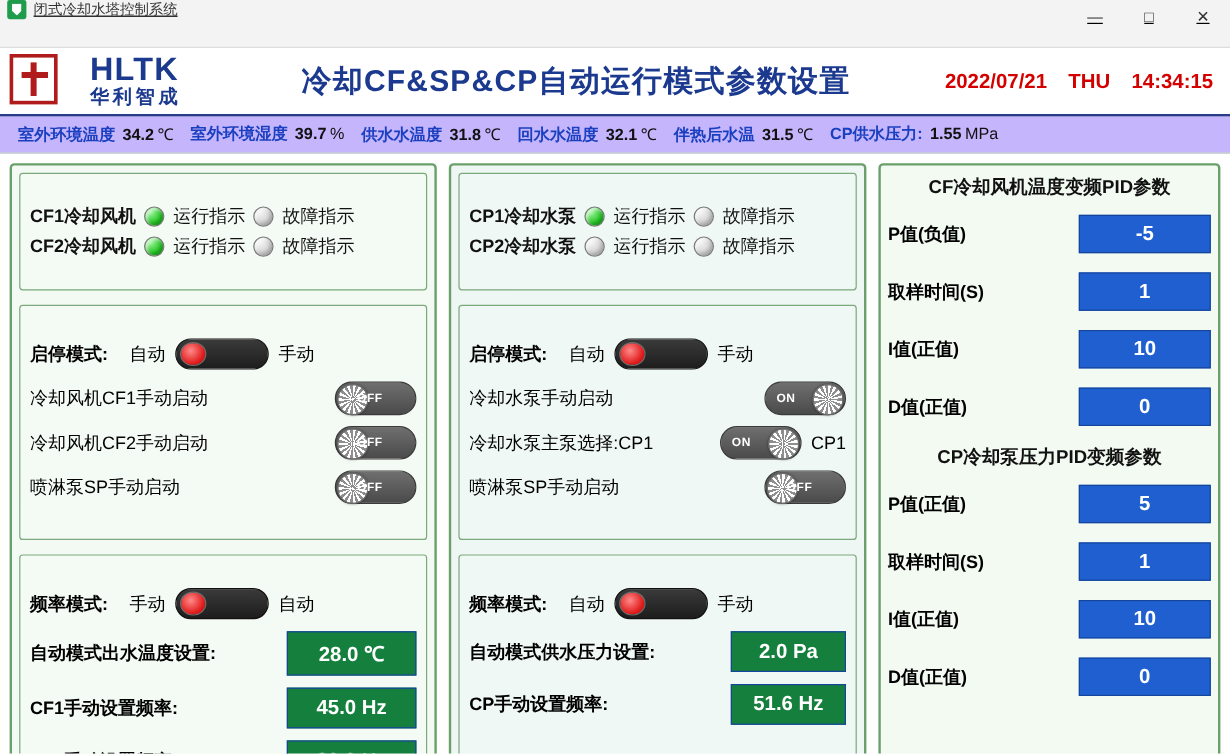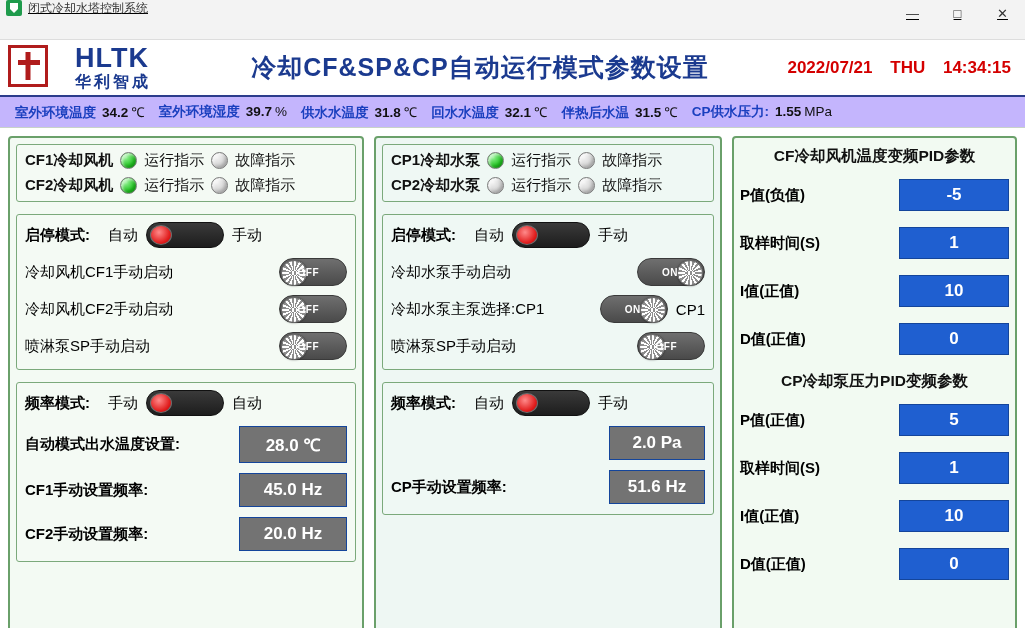--- a/index.html
+++ b/index.html
@@ -168,21 +168,21 @@
     flex-direction: column;
   }
   .col-left { width: 356px; }
   .col-mid { width: 348px; background: #eef7f3; }
   .col-right { flex: 1; background: #f2faf2; }
 
   .panel {
     border: 1px solid #7ba97b;
     border-radius: 3px;
     margin: 6px;
-    padding: 0 8px;
+    padding: 20px 8px;
     background: #f4faf4;
   }
   .col-mid .panel { background: #eff8f4; }
 
   
   .ind-row {
     display: flex;
     align-items: center;
     font-size: 15px;
     color: #111;
@@ -250,21 +250,21 @@
     border: 1px solid #3a3a3a;
   }
   .rotary .txt {
     position: absolute;
     font-size: 10px;
     color: #ffffff;
     font-weight: bold;
     letter-spacing: 0.5px;
   }
   .rotary.off .txt { right: 27px; }
-  .rotary.on .txt  { left: 24px; }
+  .rotary.on .txt  { left: 9px; }
   .rotary .dial {
     position: absolute;
     top: 1px;
     width: 26px; height: 26px;
     border-radius: 50%;
     background:
       repeating-conic-gradient(#ffffff 0deg 12deg, #8e8e8e 12deg 24deg);
     border: 1px solid #6b6b6b;
     box-shadow: 0 0 2px rgba(0,0,0,0.5);
   }
@@ -276,21 +276,21 @@
   .val-row {
     display: flex;
     align-items: center;
     margin: 10px 0;
     font-size: 15px;
     white-space: nowrap;
   }
   .val-row .vlabel { font-weight: bold; }
   .val-row .spacer { flex: 1; min-width: 8px; }
   .value-box {
-    background: #737373;
+    background: #15803d;
     color: #ffffff;
     font-weight: bold;
     font-size: 17px;
     padding: 6px 14px;
     min-width: 108px;
     text-align: center;
     border: 1px solid #14459b;
   }
   .value-box.small { min-width: 96px; }
 
@@ -535,20 +535,21 @@
         <div class="mode-row">
           <span class="label">频率模式:</span>
           <span class="side">自动</span>
           <span class="slider left">
               <span class="knob"></span>
             </span>
           <span class="side">手动</span>
         </div>
 
         <div class="val-row">
+          <span class="vlabel">自动模式供水压力设置:</span>
           <span class="spacer"></span>
           <span class="value-box small">2.0 Pa</span>
         </div>
         <div class="val-row">
           <span class="vlabel">CP手动设置频率:</span>
           <span class="spacer"></span>
           <span class="value-box small">51.6 Hz</span>
         </div>
       </div>
     </div>

